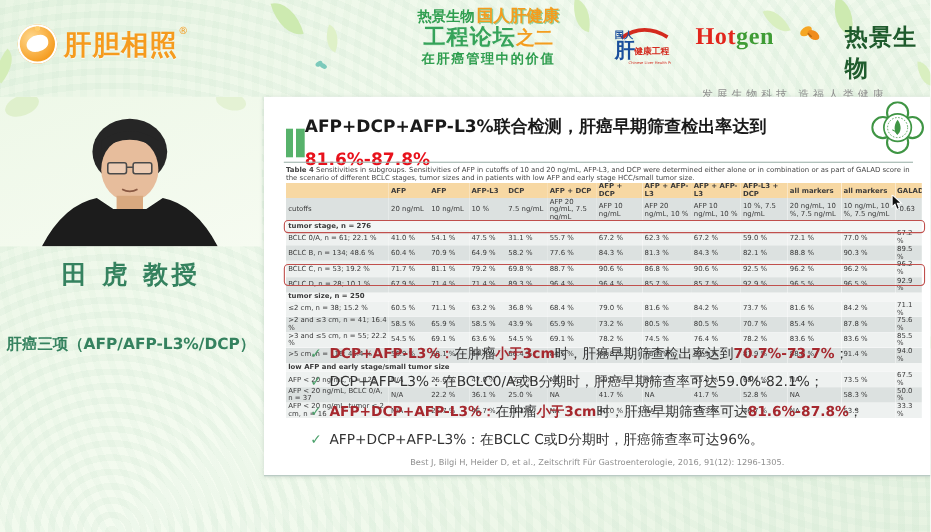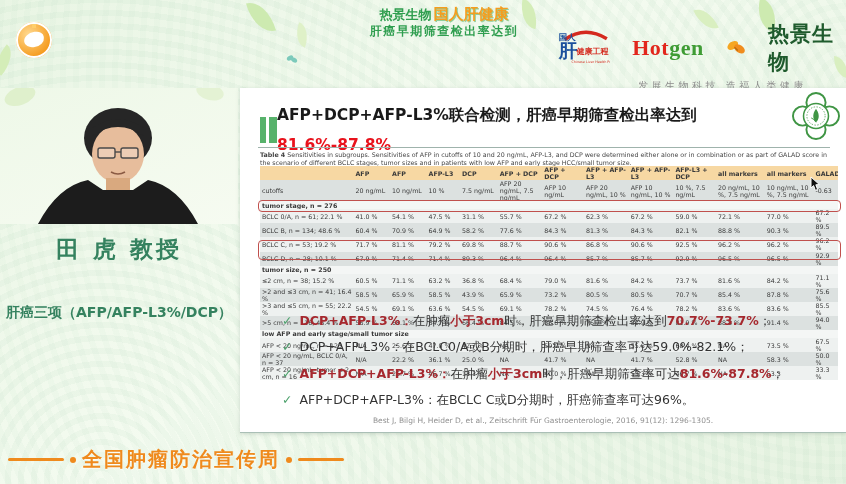--- a/index.html
+++ b/index.html
@@ -25,21 +25,21 @@
   
   .hdr-center{position:absolute;left:298px;top:6px;width:292px;text-align:center;line-height:1.05;}
   .fl1a{font-size:13px;font-weight:bold;color:#2f9e4f;margin-right:2px;}
   .fl1b{font-size:15px;font-weight:bold;color:#f49d1f;text-shadow:1px 1px 0 #8fcf9b;}
   .fl2a{font-size:20px;font-weight:bold;color:#36a35a;text-shadow:1px 1px 0 #d9f0db;letter-spacing:1px;}
   .fl2b{font-size:17px;font-weight:bold;color:#f49d1f;}
   .fl3{font-size:12px;font-weight:bold;color:#2f9e4f;letter-spacing:1.5px;margin-top:2px;}
   .bfly-teal{position:absolute;left:-12px;top:48px;width:12px;height:10px;}
   
   .hdr-right{position:absolute;left:558px;top:20px;width:284px;}
-  .hr-row1{display:flex;align-items:center;gap:22px;}
+  .hr-row1{display:flex;align-items:flex-start;gap:22px;}
   .hotgen{font-family:Liberation Serif, serif;font-size:22px;font-weight:bold;letter-spacing:.5px;}
   .hotgen .hg-red{color:#e2261c;}
   .hotgen .hg-green{color:#3f9c35;}
   .hr-cn{font-size:21px;font-weight:bold;color:#1f5b2d;letter-spacing:1px;}
   .hr-slogan{margin-top:3px;margin-left:80px;font-size:10px;color:#8e8e8e;letter-spacing:3.5px;white-space:nowrap;text-decoration:underline;}
   
   .video{position:absolute;left:0;top:88px;width:238px;height:136px;background:linear-gradient(160deg,#eef8e8,#f6fbf1);overflow:hidden;}
   .speaker-name{position:absolute;left:0;top:234px;width:238px;text-align:center;
     font-size:23px;font-weight:bold;color:#35825f;letter-spacing:3px;}
   .talk-title{position:absolute;left:0;width:238px;text-align:center;font-size:14px;font-weight:bold;color:#35825f;}
@@ -88,31 +88,37 @@
   <div class="leaf" style="left:295px;top:24px;width:14px;height:22px;background:#dff1c8;transform:rotate(20deg);"></div>
   <div class="leaf" style="left:520px;top:0;width:18px;height:28px;background:#d4edb8;transform:rotate(10deg);"></div>
   <div class="leaf" style="left:698px;top:6px;width:16px;height:26px;background:#d9efc0;transform:rotate(-25deg);"></div>
   <div class="leaf" style="left:756px;top:0;width:22px;height:30px;background:#cdeab0;transform:rotate(15deg);"></div>
   <div class="leaf" style="left:834px;top:56px;width:14px;height:22px;background:#d9efc0;"></div>
   <div class="leaf" style="left:-4px;top:46px;width:16px;height:28px;background:#d4edb8;transform:rotate(40deg);"></div>
   <div class="leaf" style="left:832px;top:294px;width:16px;height:26px;background:#dcf0c6;transform:rotate(-20deg);"></div>
 
   <div class="hdr-left">
     <div class="gd-icon"></div>
+    <div>
+      <span class="gd-text">肝胆相照</span><span class="gd-reg">®</span>
+    </div>
   </div>
 
   <div class="hdr-center">
     <svg class="bfly-teal" viewBox="0 0 12 10">
       <ellipse cx="4" cy="4" rx="3.4" ry="2.2" fill="#7ccabb" transform="rotate(-30 4 4)"></ellipse>
       <ellipse cx="8" cy="6" rx="3.4" ry="2.2" fill="#7ccabb" transform="rotate(30 8 6)"></ellipse>
     </svg>
     <div class="fl1">
       <span class="fl1a">热景生物</span><span class="fl1b">国人肝健康</span>
     </div>
-    <div class="fl3">肝癌早期筛查检出率达到</div>
+    <div class="fl2">
+      <span class="fl2a">工程论坛</span><span class="fl2b">之二</span>
+    </div>
+    <div class="fl3">在肝癌管理中的价值</div>
   </div>
 
   <div class="hdr-right">
     <div class="hr-row1">
       <svg width="62" height="46" viewBox="0 0 62 46">
         <path d="M8,13 Q32,-4 58,12" stroke="#d42a1e" stroke-width="4" fill="none"></path>
         <text x="1" y="13" font-size="10" font-weight="bold" fill="#1a4f9c">国人</text>
         <text x="1" y="34" font-size="22" font-weight="bold" fill="#1a4f9c">肝</text>
         <text x="22" y="30" font-size="9.5" font-weight="bold" fill="#d42a1e">健康工程</text>
         <text x="16" y="41" font-size="4" fill="#d42a1e">Chinese Liver Health Project</text>
@@ -405,20 +411,13 @@
 
     <ul class="bullets">
         <li><span class="check">✓</span><span class="strong">DCP+AFP-L3%：</span><span class="plain">在肿瘤</span><span class="strong">小于3cm</span><span class="plain">时，肝癌早期筛查检出率达到</span><span class="strong">70.7%-73.7%</span><span class="plain">；</span></li>
         <li><span class="check">✓</span><span class="plain">DCP+AFP-L3%：在BCLC0/A或B分期时，肝癌早期筛查率可达59.0%-82.1%；</span></li>
         <li><span class="check">✓</span><span class="strong">AFP+DCP+AFP-L3%：</span><span class="plain">在肿瘤</span><span class="strong">小于3cm</span><span class="plain">时，肝癌早期筛查率可达</span><span class="strong">81.6%-87.8%</span><span class="plain">；</span></li>
         <li><span class="check">✓</span><span class="plain">AFP+DCP+AFP-L3%：在BCLC C或D分期时，肝癌筛查率可达96%。</span></li>
       </ul>
     <div class="ref">Best J, Bilgi H, Heider D, et al., Zeitschrift Für Gastroenterologie, 2016, 91(12): 1296-1305.</div>
   </div>
 
-  <div class="footer">
-    <div class="f-dash l"></div>
-    <div class="f-dot"></div>
-    <div class="f-text">全国肿瘤防治宣传周</div>
-    <div class="f-dot"></div>
-    <div class="f-dash r"></div>
-  </div>
 </div>
 
 </body></html>

